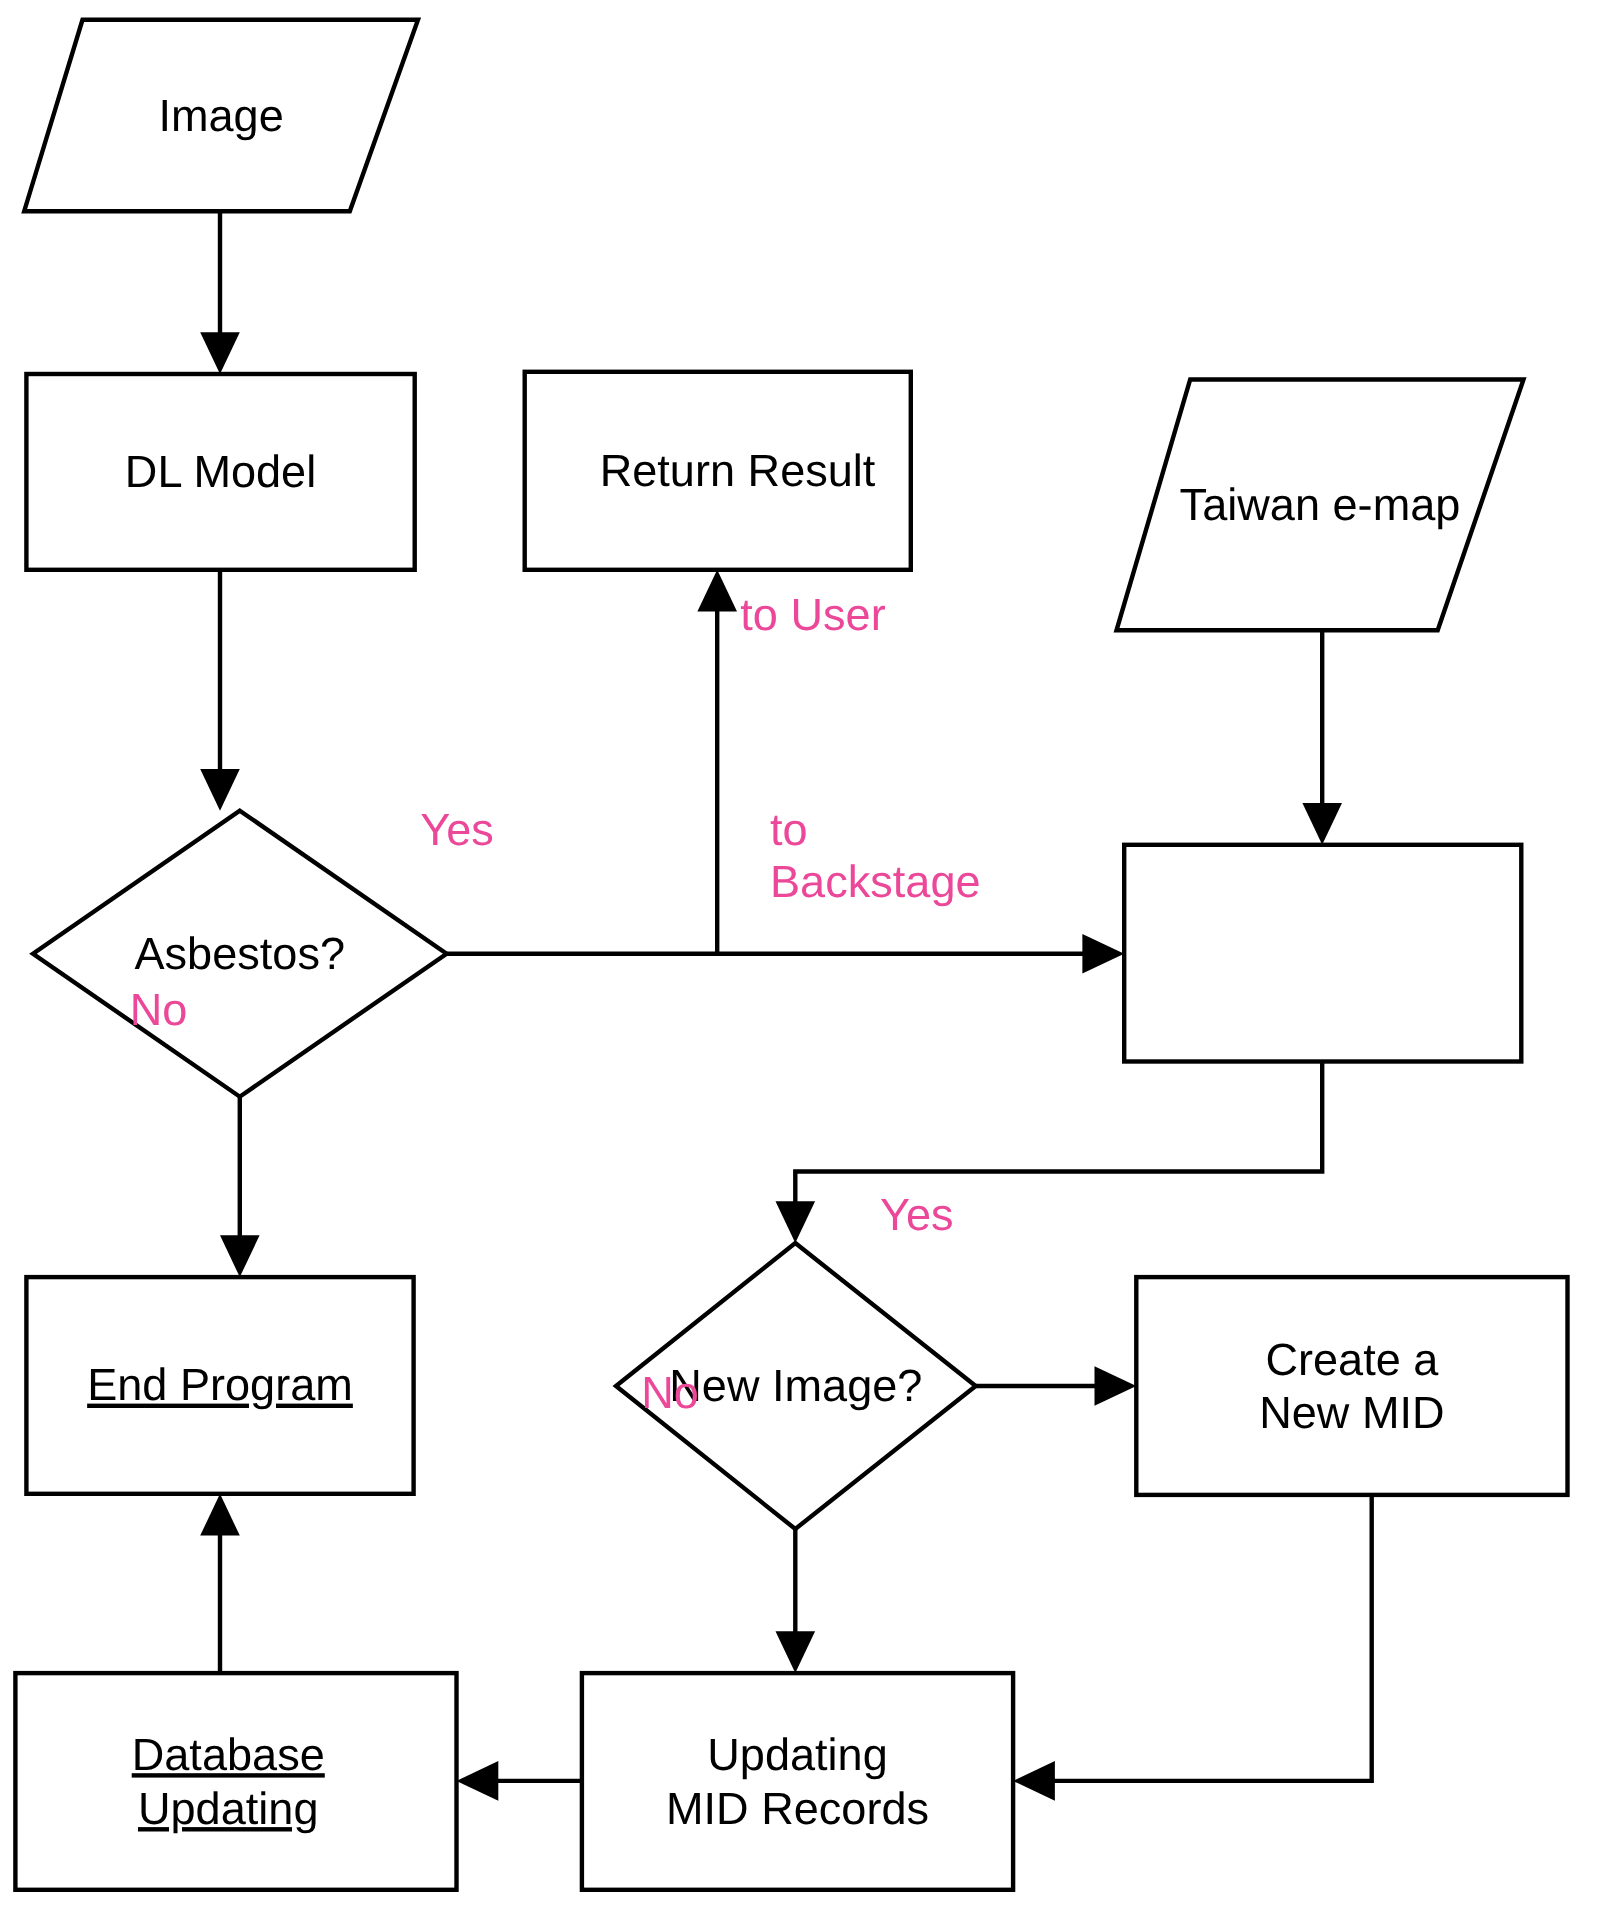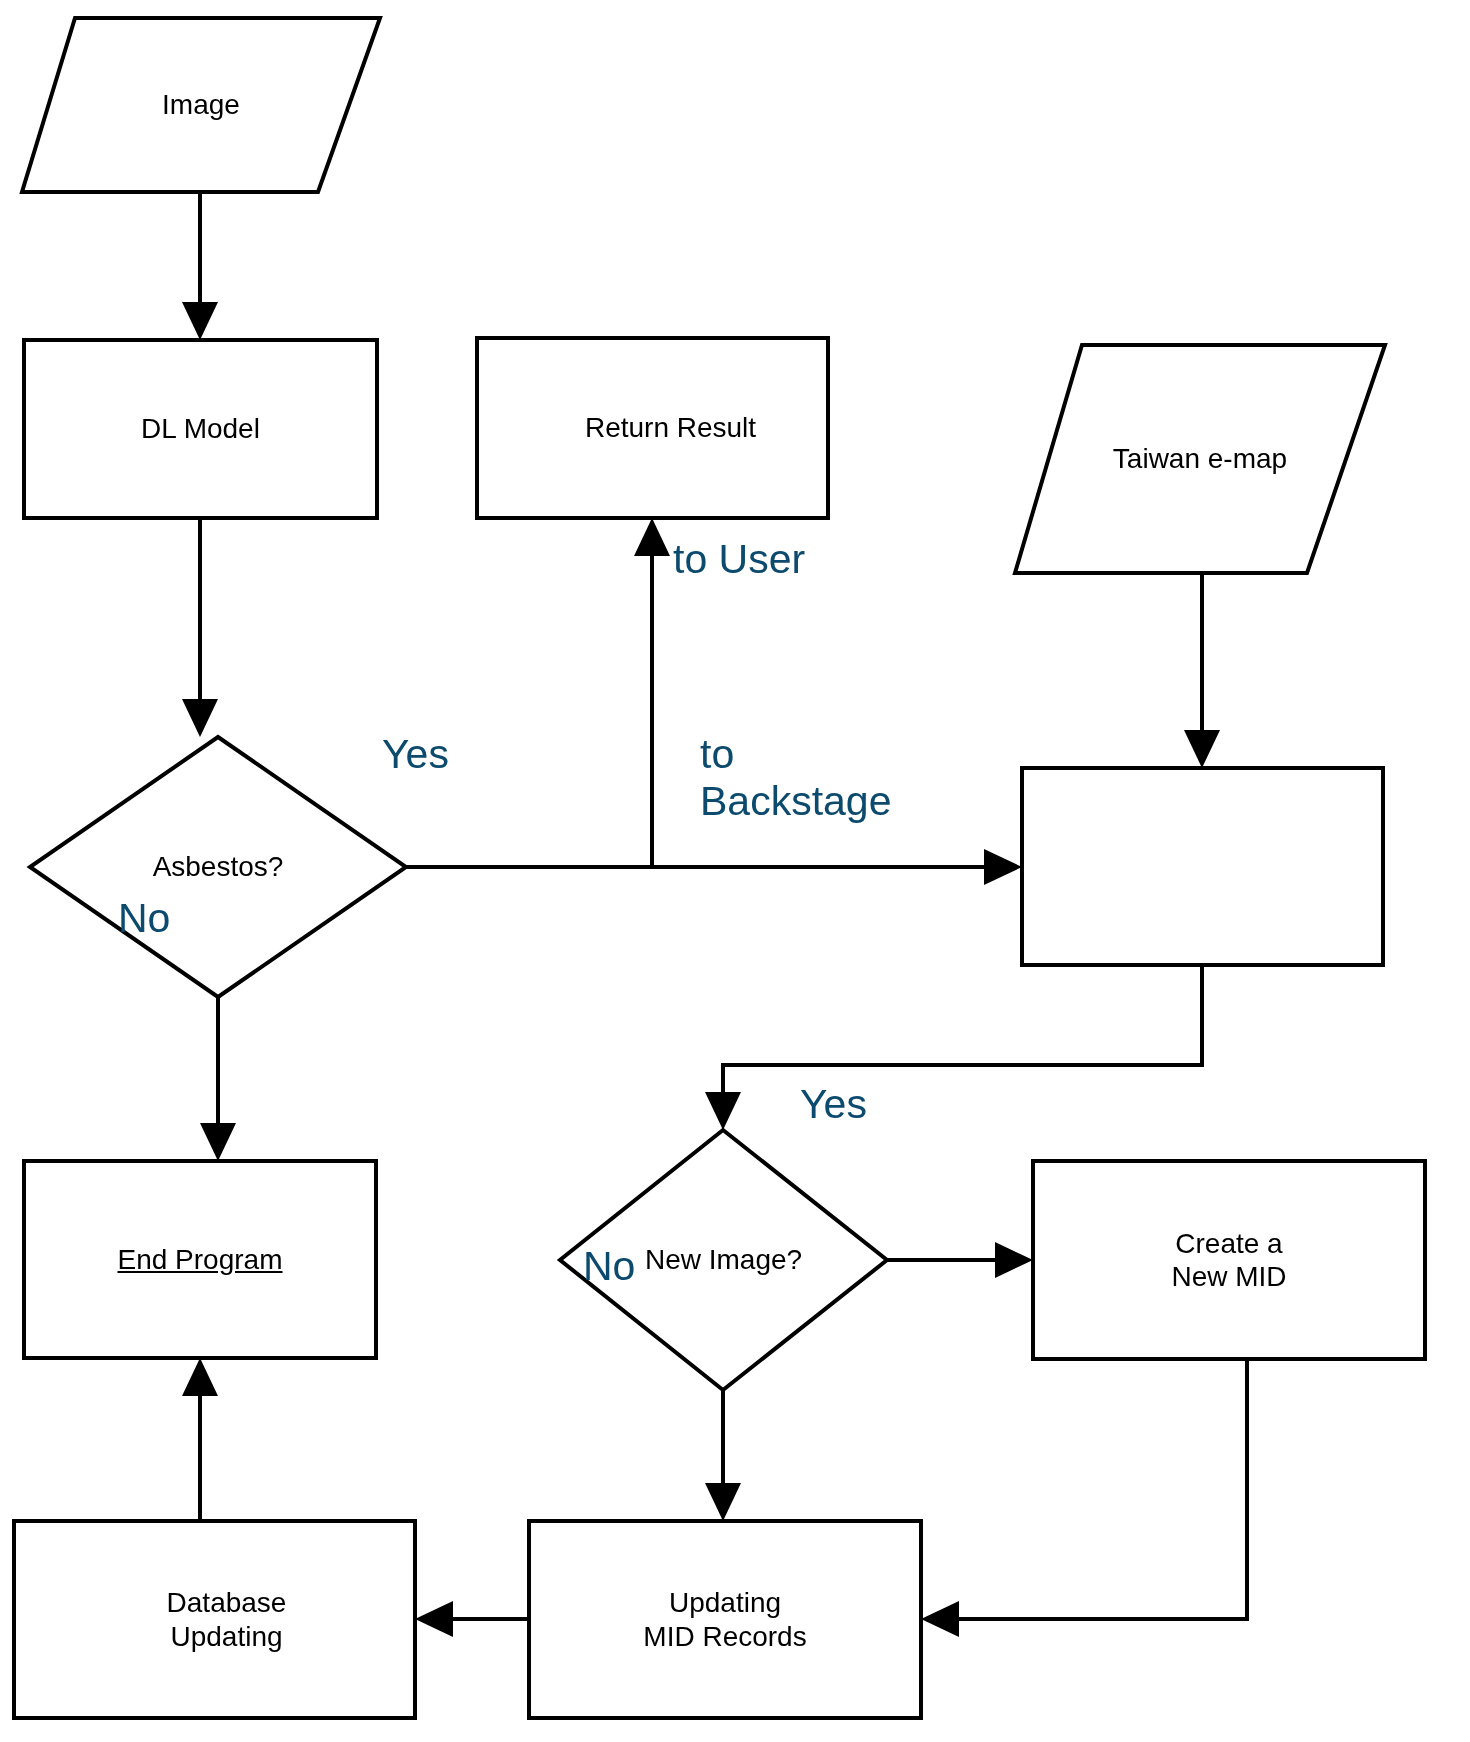--- a/index.html
+++ b/index.html
@@ -38,29 +38,29 @@
     fill: #000000;
     stroke: none;
   }
   .node-label {
     position: absolute;
     display: flex;
     align-items: center;
     justify-content: center;
     text-align: center;
     color: #000000;
-    font-size: 28px;
+    font-size: 41px;
     line-height: 1.18;
     font-family: "Liberation Sans", sans-serif;
     white-space: pre-line;
     pointer-events: none;
   }
   .edge-label {
     position: absolute;
-    color: #0c4a6e;
+    color: #ec4899;
     font-size: 41px;
     line-height: 1.15;
     font-family: "Liberation Sans", sans-serif;
     white-space: pre-line;
     text-align: center;
   }
 </style>
 </head>
 <body>
 
@@ -160,21 +160,21 @@
   <div class="node-label" style="left:30px; top:737px; width:376px; height:260px;text-align:right;">Asbestos?</div>
 
 
   <div class="node-label" style="left:24px; top:1161px; width:352px; height:197px;text-decoration:underline;">End Program</div>
 
   <div class="node-label" style="left:560px; top:1130px; width:327px; height:260px;">New Image?</div>
 
   <div class="node-label" style="left:1033px; top:1161px; width:392px; height:198px;">Create a
 New MID</div>
 
-  <div class="node-label" style="left:26px; top:1521px; width:401px; height:197px;">Database
+  <div class="node-label" style="left:7px; top:1521px; width:401px; height:197px;text-decoration:underline;">Database
 Updating</div>
 
   <div class="node-label" style="left:529px; top:1521px; width:392px; height:197px;">Updating
 MID Records</div>
 
   <div class="edge-label" style="left:382px; top:731px; width:110px; text-align:left;">Yes</div>
 
   <div class="edge-label" style="left:673px; top:536px; width:180px; text-align:left;">to User</div>
 
   <div class="edge-label" style="left:700px; top:731px; width:210px; text-align:left;">to

